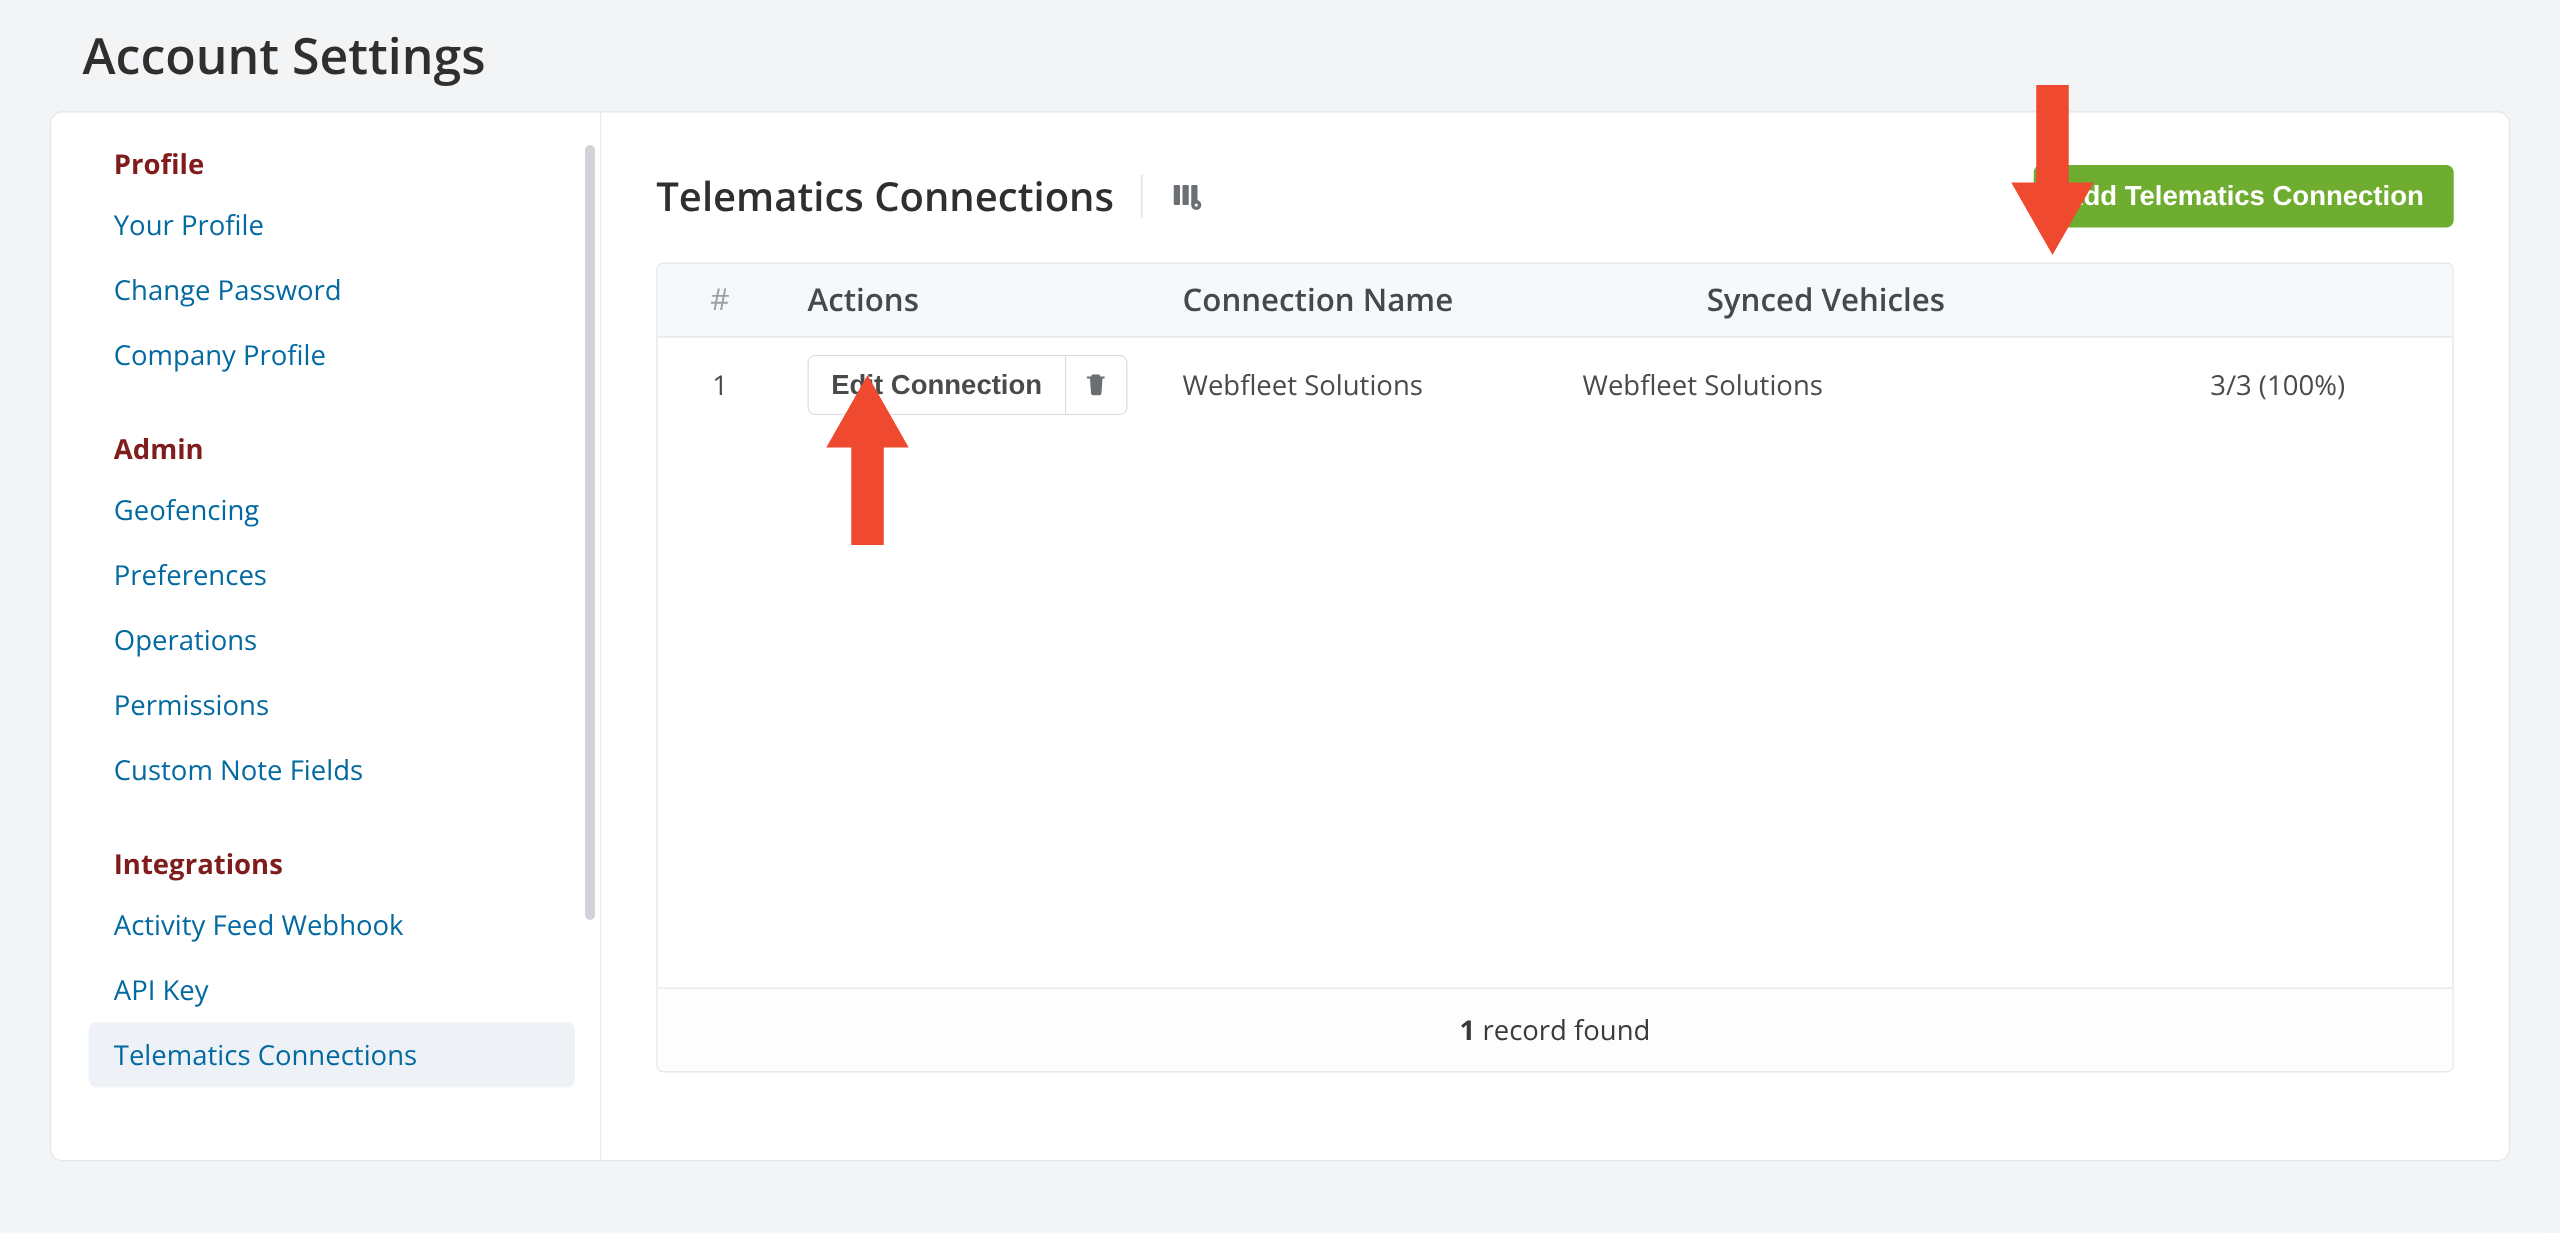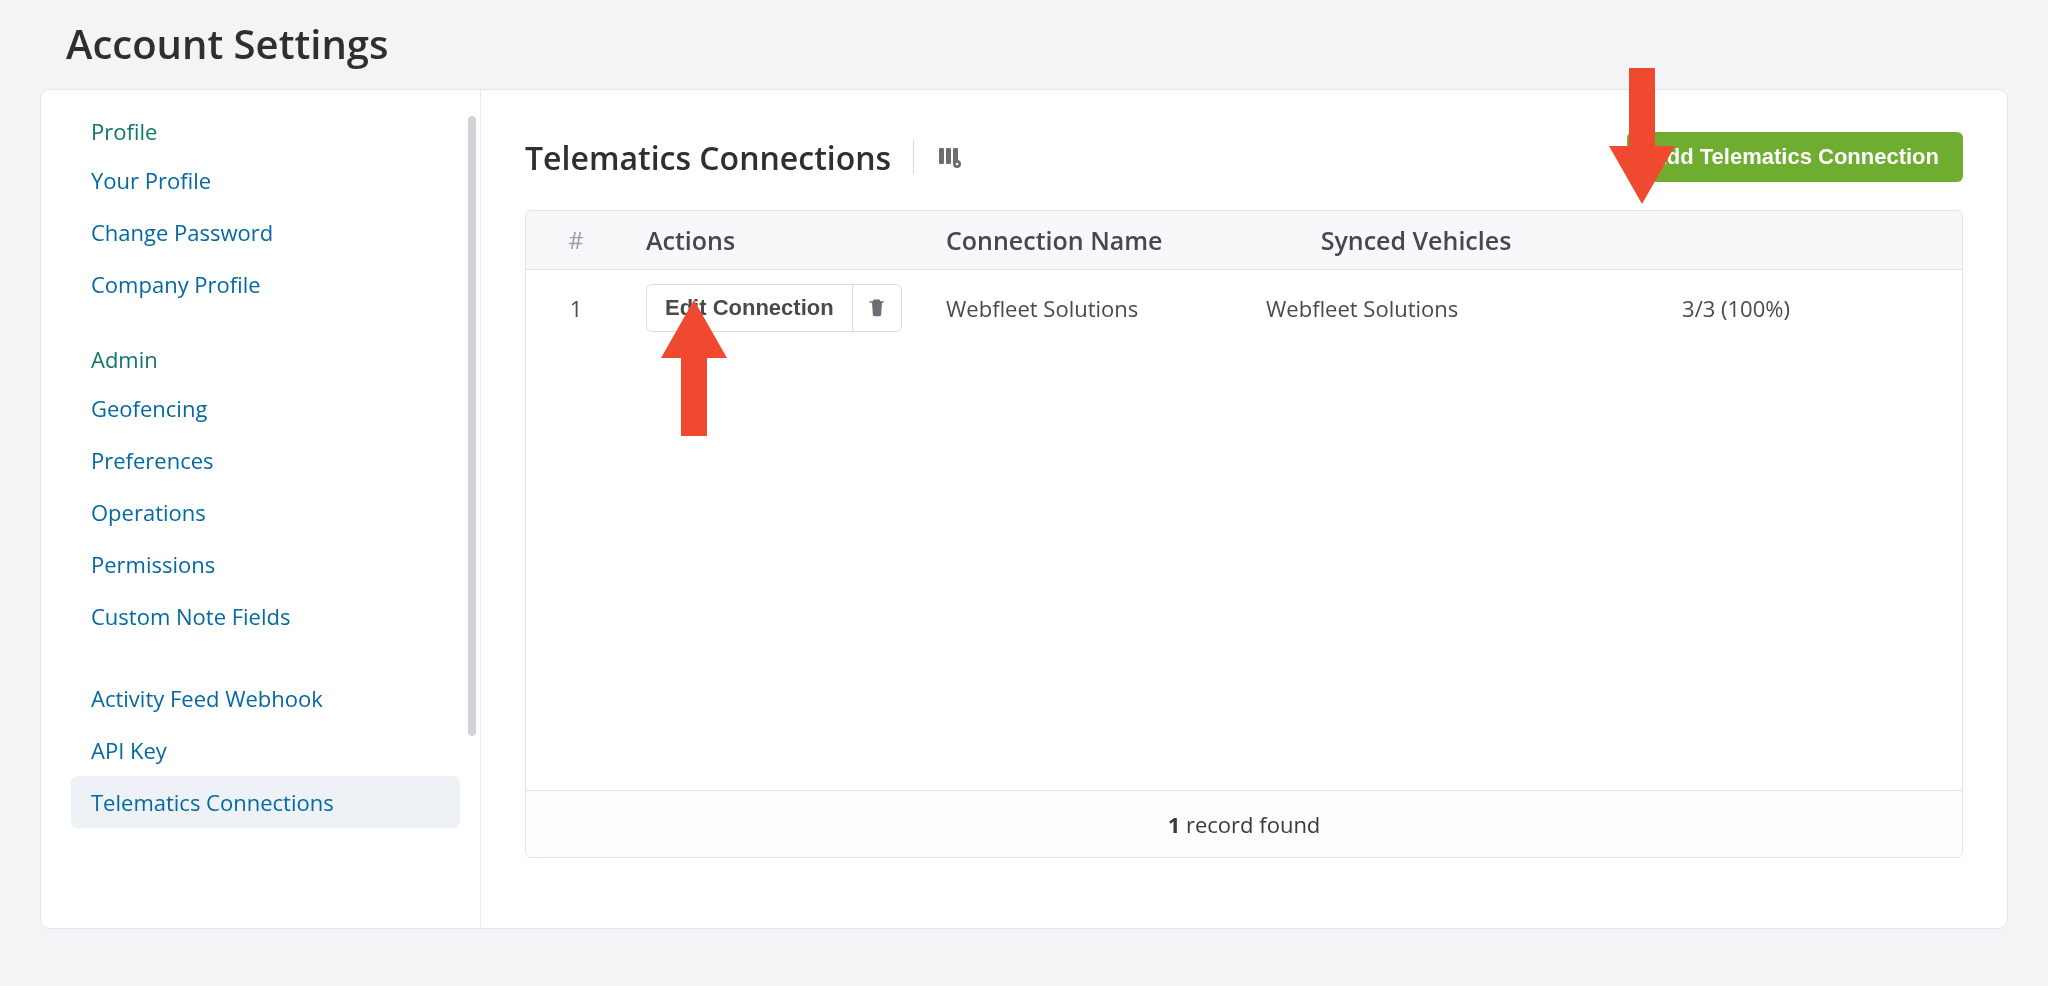--- a/index.html
+++ b/index.html
@@ -37,22 +37,22 @@
     position: absolute;
     right: 4px;
     top: 26px;
     width: 8px;
     height: 620px;
     border-radius: 6px;
     background: #d0d4d8;
   }
   .section-heading {
     font-size: 22px;
-    font-weight: 400;
-    color: #0f766e;
+    font-weight: 700;
+    color: #7f1d1d;
     padding: 4px 50px 8px 50px;
   }
   .nav-item {
     font-size: 22px;
     color: #0369a1;
     padding: 11px 50px;
     cursor: pointer;
   }
   .nav-item.active {
     background: #eef2f7;
@@ -114,21 +114,21 @@
     text-align: center;
     padding: 18px 0;
     font-size: 22px;
     color: #3a3a3a;
   }
   .tfoot b { font-weight: 700; }
   .col-idx { width: 100px; text-align: center; }
   .col-actions { width: 320px; padding-left: 20px; }
   .col-vendor { width: 320px; text-align: left; }
   .col-name { width: 330px; text-align: left; }
-  .col-sync { width: 280px; text-align: center; }
+  .col-sync { width: 280px; text-align: right; }
   .th { font-size: 25px; font-weight: 600; color: #46494c; }
   .th-hash { font-size: 24px; color: #9aa0a6; font-weight: 400; }
   .tbody { min-height: 520px; }
   .trow {
     display: flex;
     align-items: center;
     padding: 14px 0;
   }
   .cell { font-size: 22px; color: #4a4a4a; }
   .actions-group {
@@ -180,20 +180,21 @@
 
       <div class="nav-gap"></div>
       <div class="section-heading">Admin</div>
       <div class="nav-item">Geofencing</div>
       <div class="nav-item">Preferences</div>
       <div class="nav-item">Operations</div>
       <div class="nav-item">Permissions</div>
       <div class="nav-item">Custom Note Fields</div>
 
       <div class="nav-gap"></div>
+      <div class="section-heading">Integrations</div>
       <div class="nav-item">Activity Feed Webhook</div>
       <div class="nav-item">API Key</div>
       <div class="nav-item active">Telematics Connections</div>
     </div>
 
     <div class="main" style="position:relative;">
       <div class="main-header">
         <div class="main-title-wrap">
           <div class="main-title">Telematics Connections</div>
           <div class="vdiv"></div>

